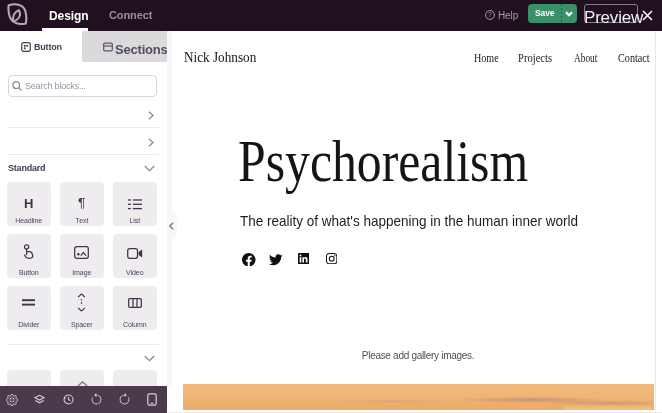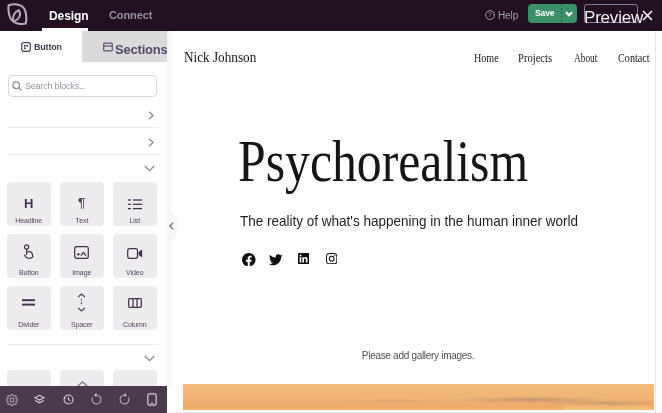--- a/index.html
+++ b/index.html
@@ -77,20 +77,21 @@
   <div class="abs lh1" style="left:25px;top:82px;font-size:9px;letter-spacing:-0.2px;color:#9a93a4;">Search blocks...</div>
 
   <svg class="abs" style="left:148px;top:111px" width="6" height="9" viewBox="0 0 6 9">
       <path d="M1 0.8 L5 4.5 L1 8.2" fill="none" stroke="#8d8798" stroke-width="1.3"></path>
     </svg>
   <div class="abs divider" style="top:127px;"></div>
   <svg class="abs" style="left:148px;top:138px" width="6" height="9" viewBox="0 0 6 9">
       <path d="M1 0.8 L5 4.5 L1 8.2" fill="none" stroke="#8d8798" stroke-width="1.3"></path>
     </svg>
   <div class="abs divider" style="top:154px;"></div>
+  <div class="abs hrow lh1" style="top:164px;">Standard</div>
   <svg class="abs" style="left:144px;top:165px" width="11" height="7" viewBox="0 0 11 7">
       <path d="M0.8 1 L5.5 5.6 L10.2 1" fill="none" stroke="#8d8798" stroke-width="1.3"></path>
     </svg>
 
   <div class="abs card" style="left:7px;top:182px;">
     <div class="ico lh1" style="top:14.5px;font-weight:700;font-size:13px;">H</div>
     <div class="lab lh1">Headline</div>
     </div>
   <div class="abs card" style="left:60px;top:182px;">
     <div class="ico lh1" style="top:14px;font-size:13.5px;">¶</div>

